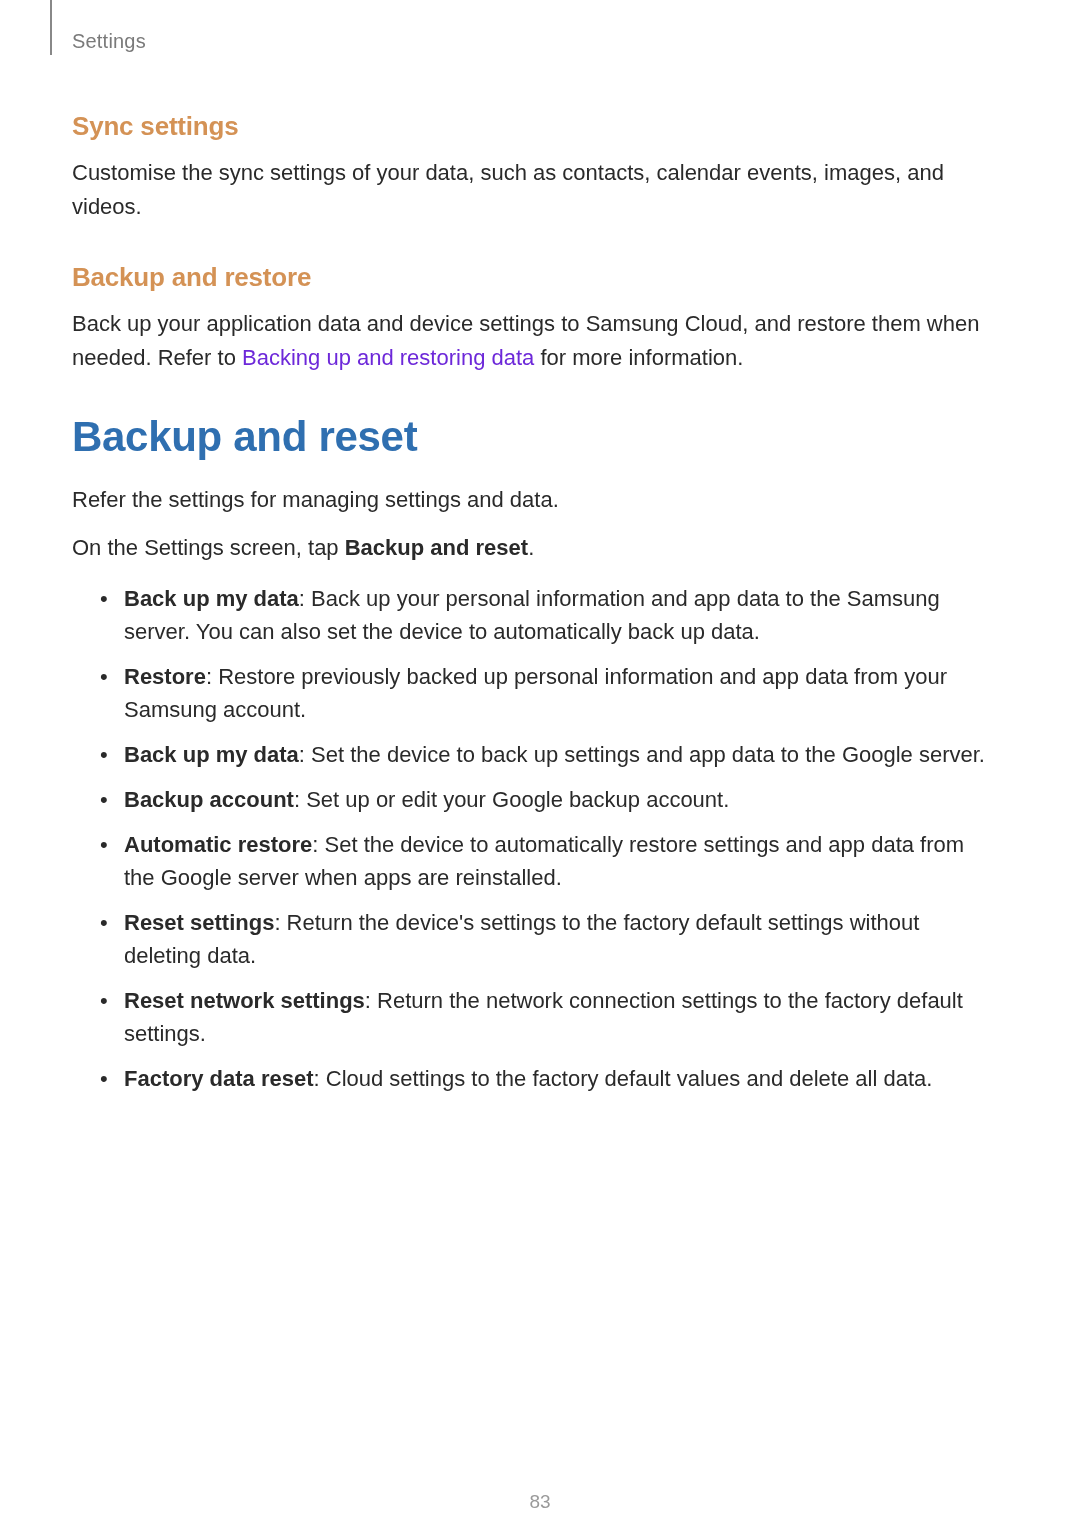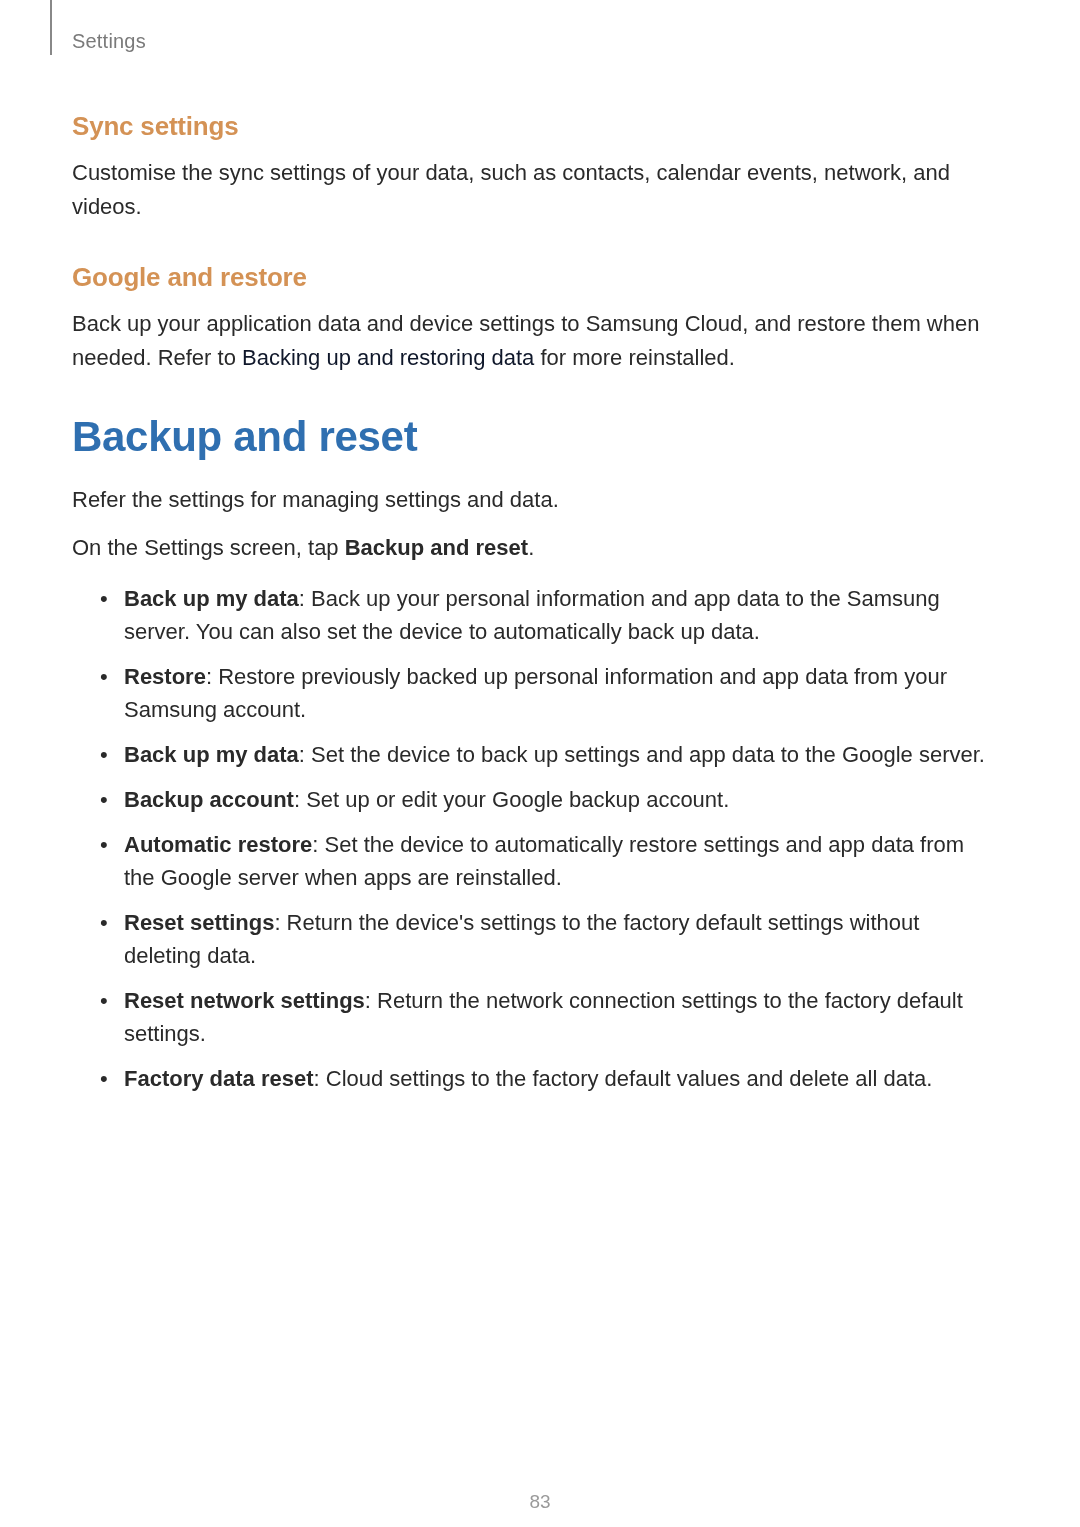--- a/index.html
+++ b/index.html
@@ -42,21 +42,21 @@
     margin-bottom: 14px;
     letter-spacing: -0.2px;
   }
   .body-p {
     font-size: 22px;
     color: #2a2a2a;
     line-height: 1.55;
     margin-bottom: 38px;
   }
   .link {
-    color: #0f172a;
+    color: #6d28d9;
   }
   .hero-h {
     font-size: 42px;
     font-weight: 700;
     color: #2f6fb0;
     margin-top: 30px;
     margin-bottom: 22px;
     letter-spacing: -0.3px;
   }
   .lead-p {
@@ -106,25 +106,25 @@
 <body>
 
 <div class="page">
 
   <div class="header-zone">
     <div class="header-rule"></div>
     <div class="breadcrumb">Settings</div>
   </div>
 
   <h2 class="section-h">Sync settings</h2>
-  <p class="body-p">Customise the sync settings of your data, such as contacts, calendar events, network, and videos.</p>
+  <p class="body-p">Customise the sync settings of your data, such as contacts, calendar events, images, and videos.</p>
 
-  <h2 class="section-h">Google and restore</h2>
+  <h2 class="section-h">Backup and restore</h2>
   <p class="body-p">
-    <span>Back up your application data and device settings to Samsung Cloud, and restore them when needed. Refer to </span><span class="link">Backing up and restoring data</span><span> for more reinstalled.</span>
+    <span>Back up your application data and device settings to Samsung Cloud, and restore them when needed. Refer to </span><span class="link">Backing up and restoring data</span><span> for more information.</span>
   </p>
 
   <h1 class="hero-h">Backup and reset</h1>
   <p class="lead-p">Refer the settings for managing settings and data.</p>
   <p class="tap-p">
     <span>On the Settings screen, tap </span><span class="bold">Backup and reset</span><span>.</span>
   </p>
 
   <ul class="bullets">
     <li><span class="bold">Back up my data</span><span>: Back up your personal information and app data to the Samsung server. You can also set the device to automatically back up data.</span></li>

